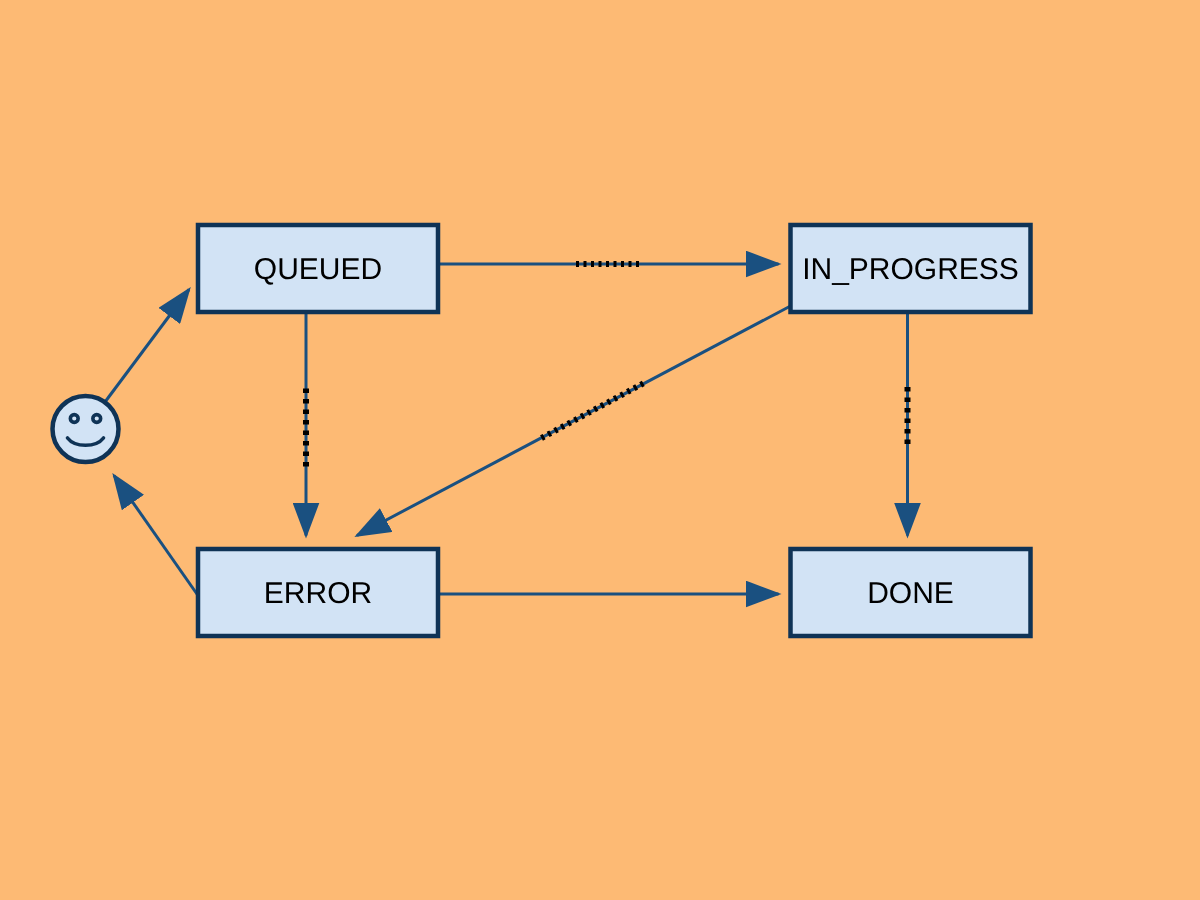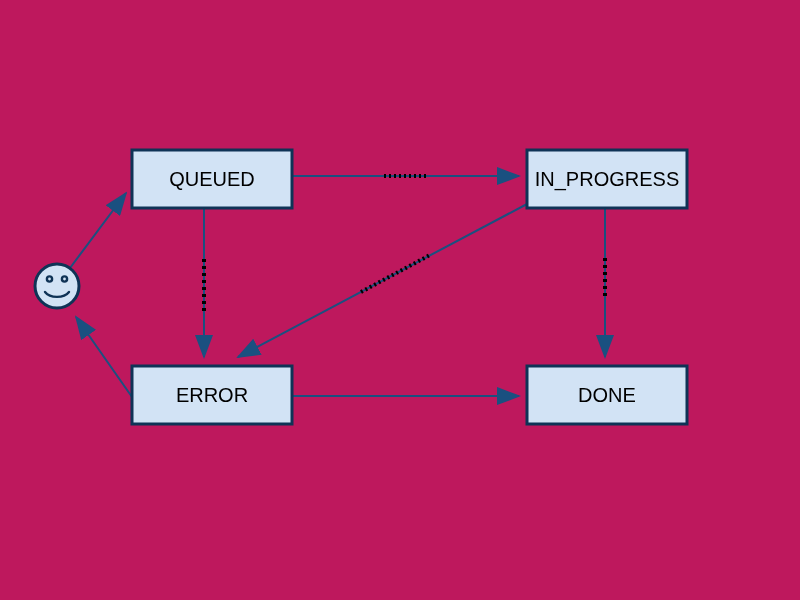--- a/index.html
+++ b/index.html
@@ -8,21 +8,21 @@
     background: #000000;
     width: 800px;
     height: 600px;
     overflow: hidden;
     font-family: "Liberation Sans", sans-serif;
   }
   .stage {
     position: relative;
     width: 800px;
     height: 600px;
-    background: #be185d;
+    background: #fdba74;
   }
   svg { display: block; }
   .node-rect {
     fill: #d2e3f5;
     stroke: #0f3356;
     stroke-width: 3;
   }
   .node-label {
     fill: #000000;
     font-family: "Liberation Sans", sans-serif;

